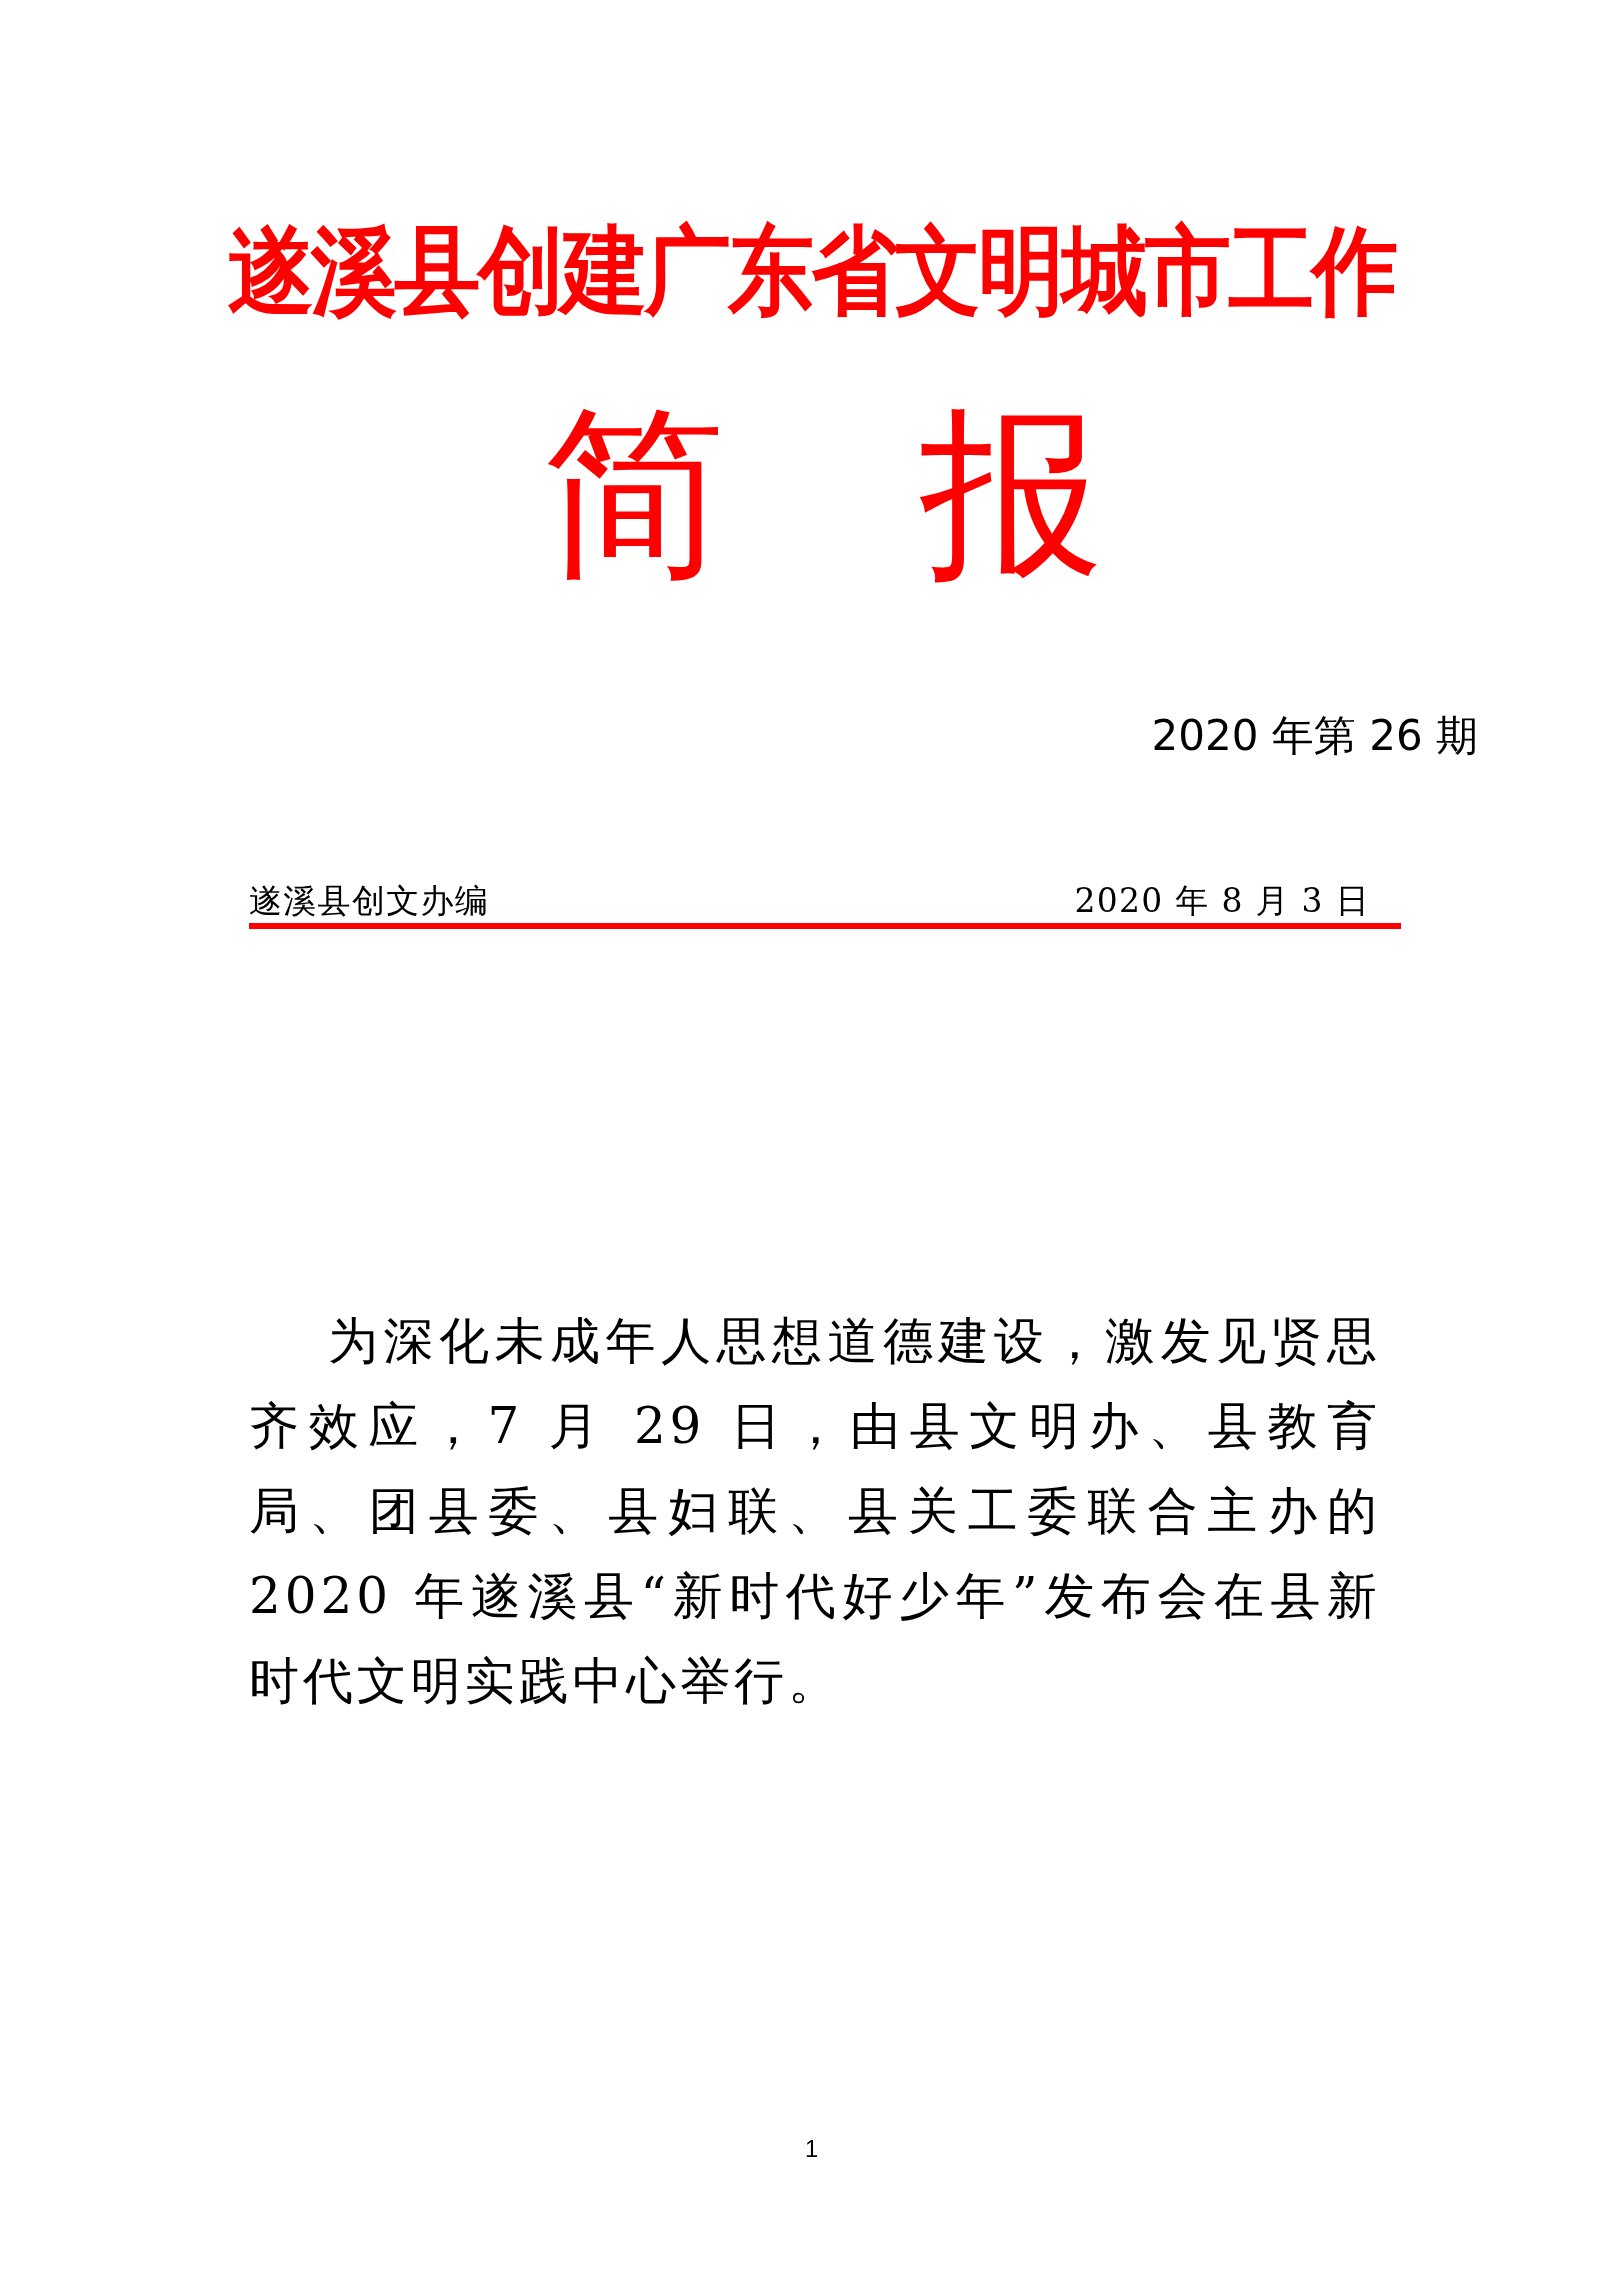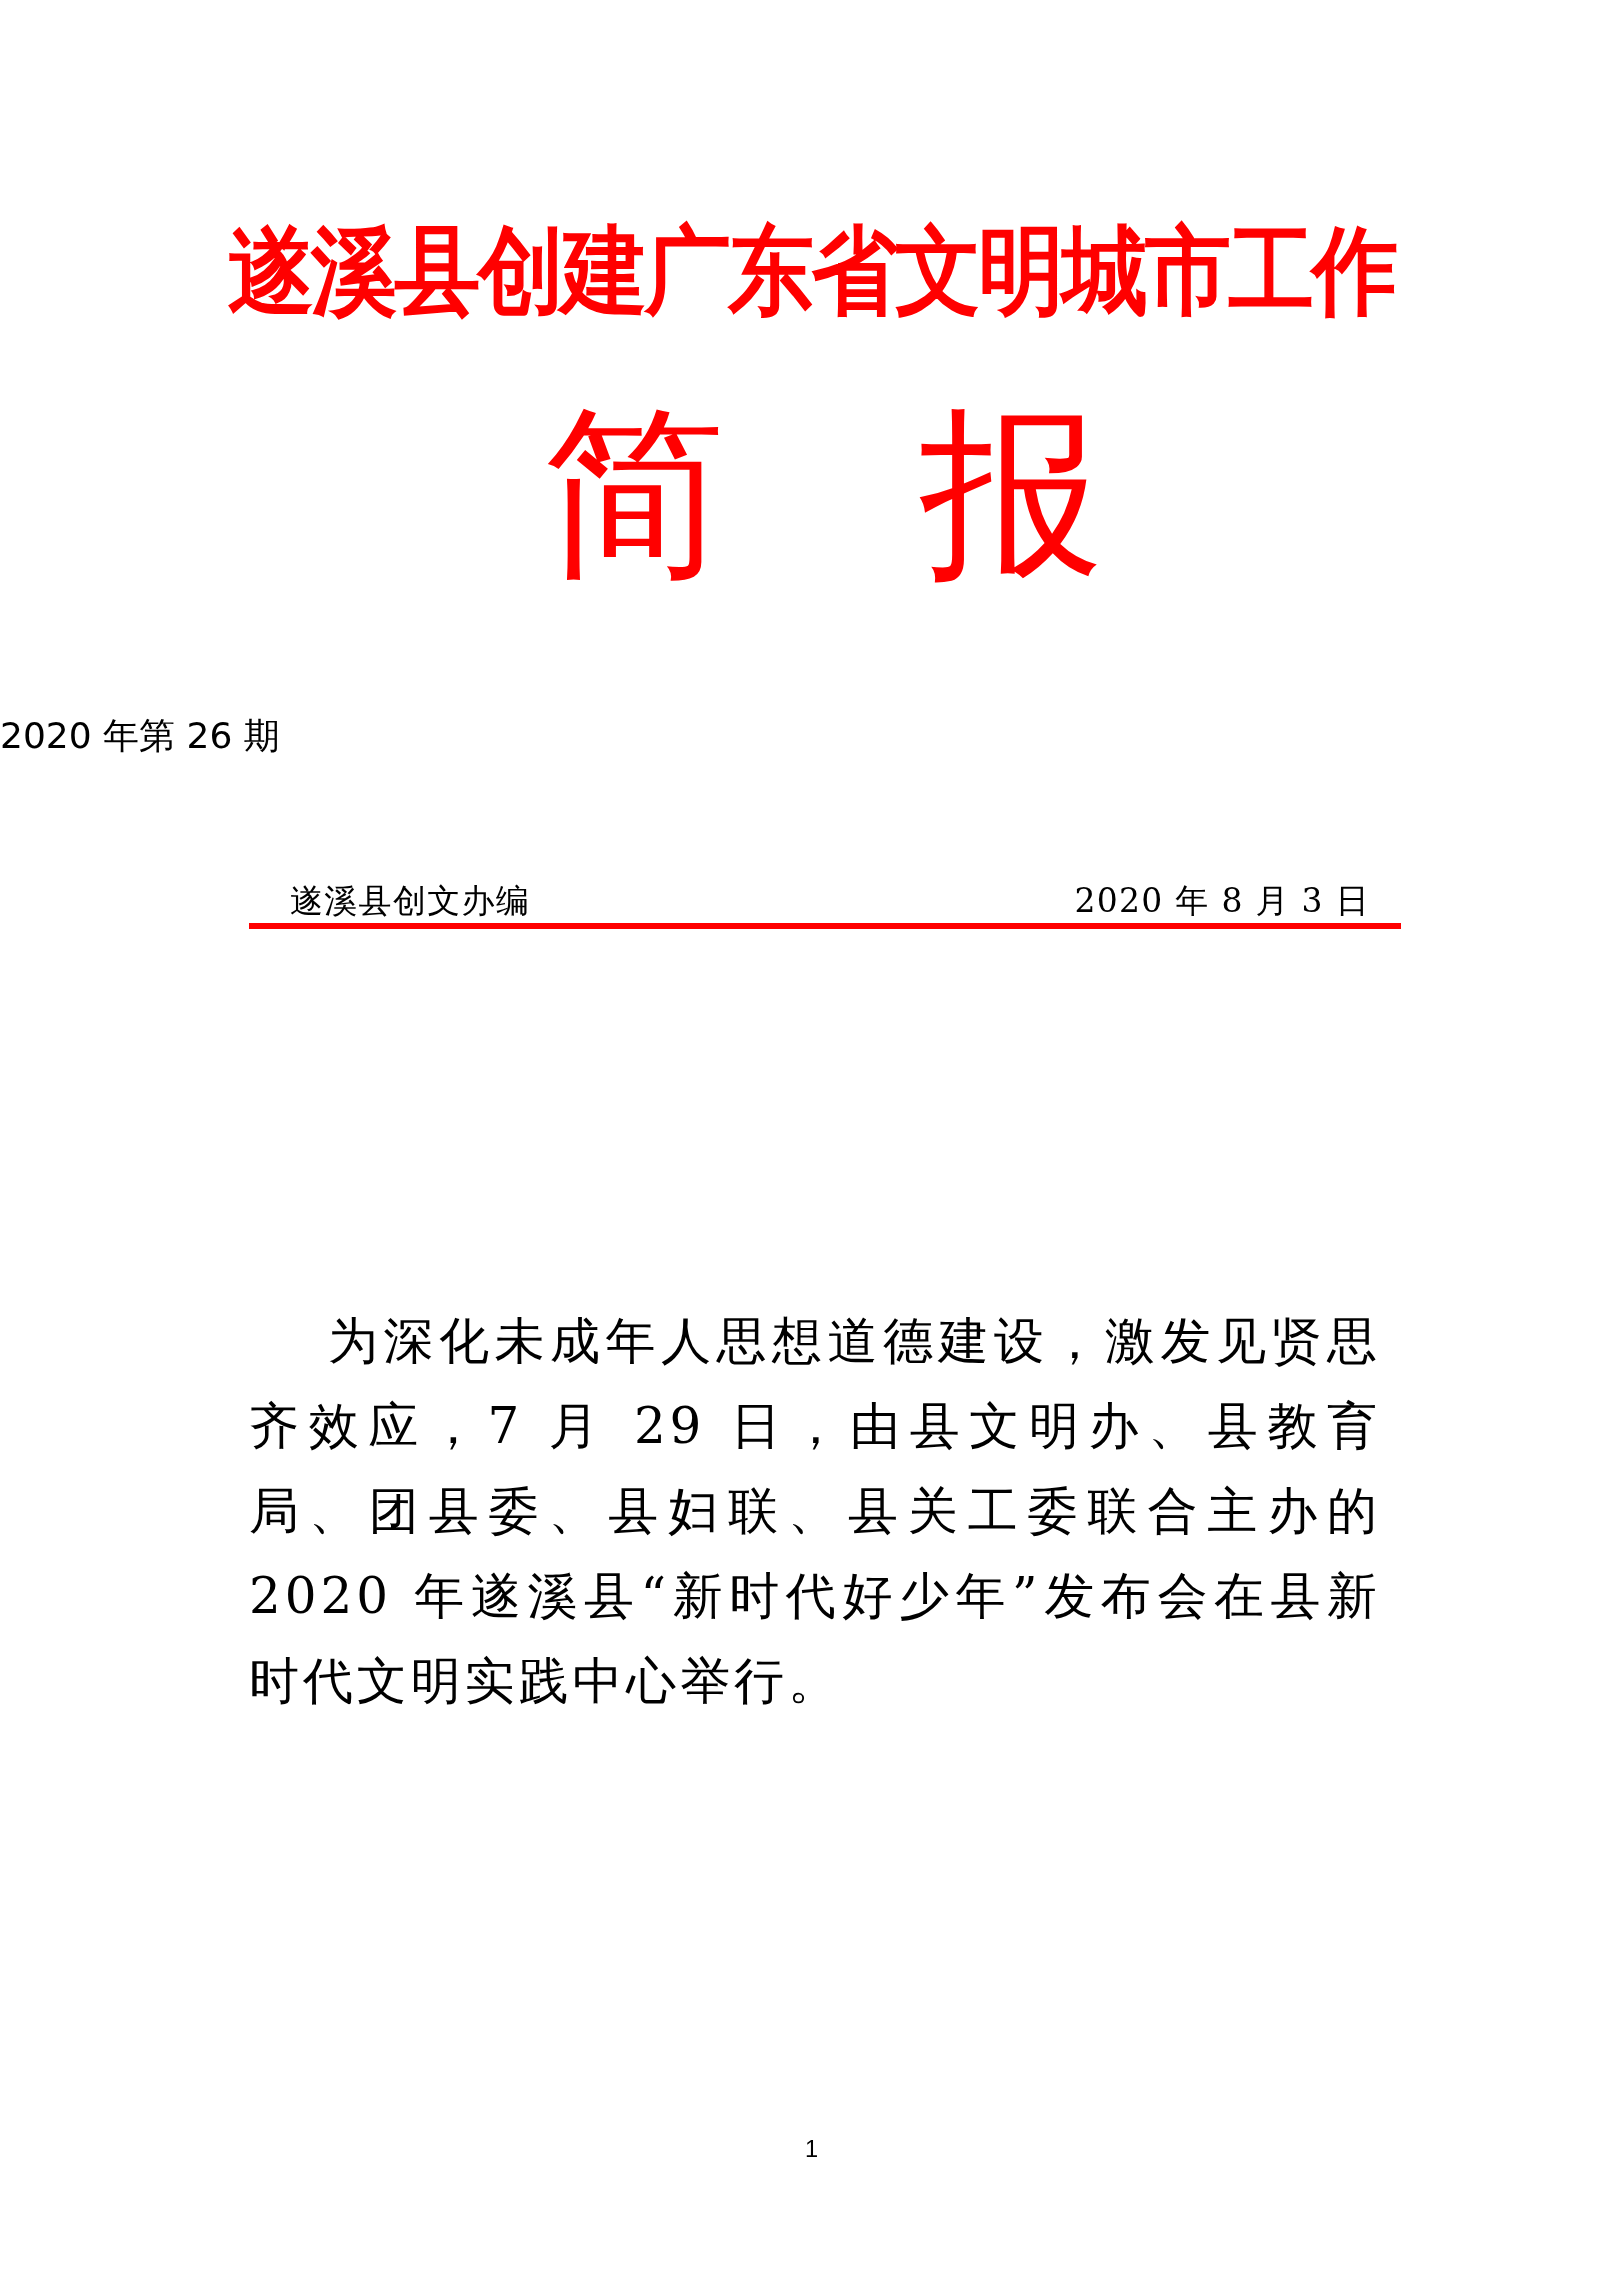--- a/index.html
+++ b/index.html
@@ -37,39 +37,38 @@
       font-family: "DejaVu Serif", "Liberation Serif", serif;
       font-size: 183px;
       line-height: 196px;
     }
     .brief-char-1 { left: 543px; }
     .brief-char-2 { left: 920px; }
 
     .issue {
       left: 0; width: 1478px;
       top: 710px;
-      text-align: left;
+      text-align: right;
       font-family: "DejaVu Sans", "Liberation Sans", sans-serif;
-      font-size: 36px;
+      font-size: 42px;
       line-height: 52px;
     }
 
     .header-row {
       left: 249px;
       width: 1152px;
       top: 880px;
       height: 42px;
       font-size: 33px;
       line-height: 42px;
     }
     .editor {
       position: absolute;
       left: 0; top: 0;
       letter-spacing: 1.3px;
-      margin-left: 41px;
     }
     .pub-date {
       position: absolute;
       right: 31px; top: 0;
       letter-spacing: 1.3px;
     }
     .red-rule {
       left: 249px;
       width: 1152px;
       top: 923px;

